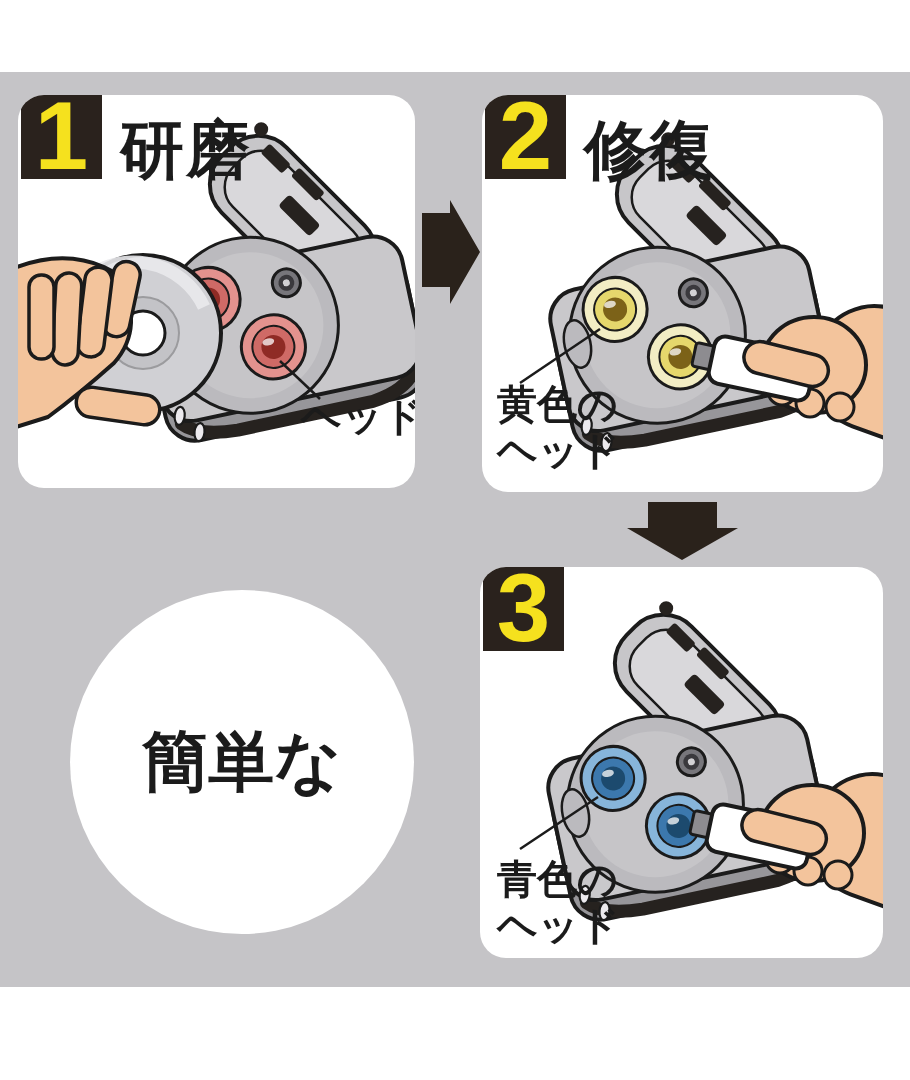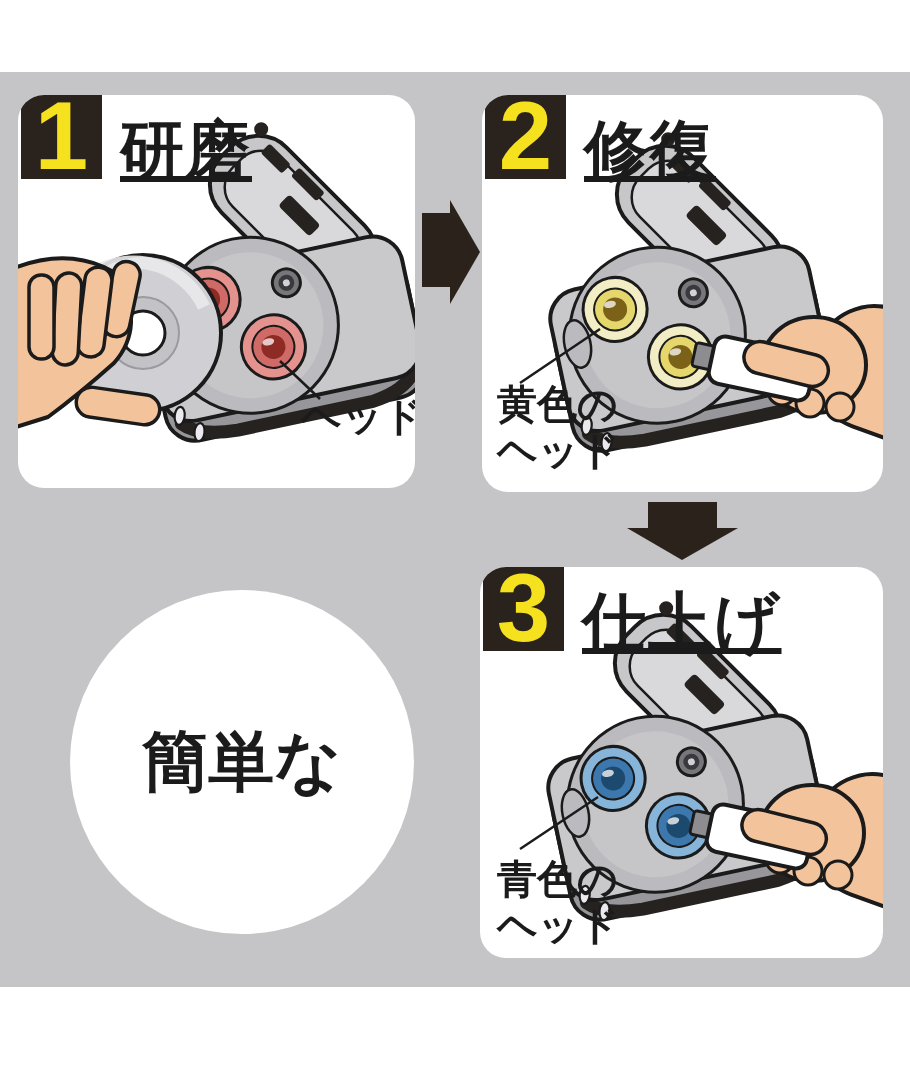--- a/index.html
+++ b/index.html
@@ -15,21 +15,21 @@
   .stage{position:absolute;left:0;top:0;width:910px;height:1080px;}
   .gray-bg{position:absolute;left:0;top:72px;width:910px;height:915px;background:var(--canvas-gray);}
   .panel{position:absolute;background:var(--panel-white);border-radius:26px;overflow:hidden;}
   .panel-1{left:18px;top:95px;width:397px;height:393px;}
   .panel-2{left:482px;top:95px;width:401px;height:397px;}
   .panel-3{left:480px;top:567px;width:403px;height:391px;}
   .badge{position:absolute;left:3px;top:-2px;width:81px;height:86px;background:var(--badge-bg);
     display:flex;align-items:center;justify-content:center;}
   .badge span{font-size:96px;font-weight:800;line-height:86px;color:var(--badge-number);}
   .step-title{position:absolute;left:102px;top:12px;font-size:64px;font-weight:800;
-    letter-spacing:2px;white-space:nowrap;color:var(--ink);text-decoration:underline;}
+    letter-spacing:2px;white-space:nowrap;color:var(--ink);}
   .illu{position:absolute;left:0;top:0;width:100%;height:100%;}
   .caption{position:absolute;font-size:40px;font-weight:700;line-height:1.15;
     white-space:nowrap;color:var(--ink);}
   .cap-1{left:283px;top:298px;}
   .cap-2{left:15px;top:286px;}
   .cap-3{left:17px;top:289px;}
   .leader{stroke:var(--ink);stroke-width:2.5px;fill:none;}
   .arrow-svg{position:absolute;}
   .arrow-right{left:418px;top:196px;}
   .arrow-down{left:623px;top:498px;}
@@ -159,21 +159,20 @@
 
   <div class="panel panel-3">
     <svg class="illu" viewBox="0 0 403 391" style="--hl: #87b5da; --hm: #3c78ad; --hd: #1c4a6e;">
       <use href="#machine" transform="translate(46,16)"></use>
       <line class="leader" x1="40" y1="282" x2="118" y2="230"></line>
       <use href="#hand-tube" transform="translate(216,256)"></use>
     </svg>
     <div class="badge">
       <span>3</span>
     </div>
-    <div class="step-title">仕上げ</div>
     <div class="caption cap-3">
       <div>青色の</div>
       <div>ヘッド</div>
     </div>
   </div>
 
   <svg class="arrow-svg arrow-right" width="66" height="112">
     <polygon points="4,17 32,17 32,4 62,56 32,108 32,91 4,91" fill="var(--arrow)"></polygon>
   </svg>
   <svg class="arrow-svg arrow-down" width="120" height="66">

